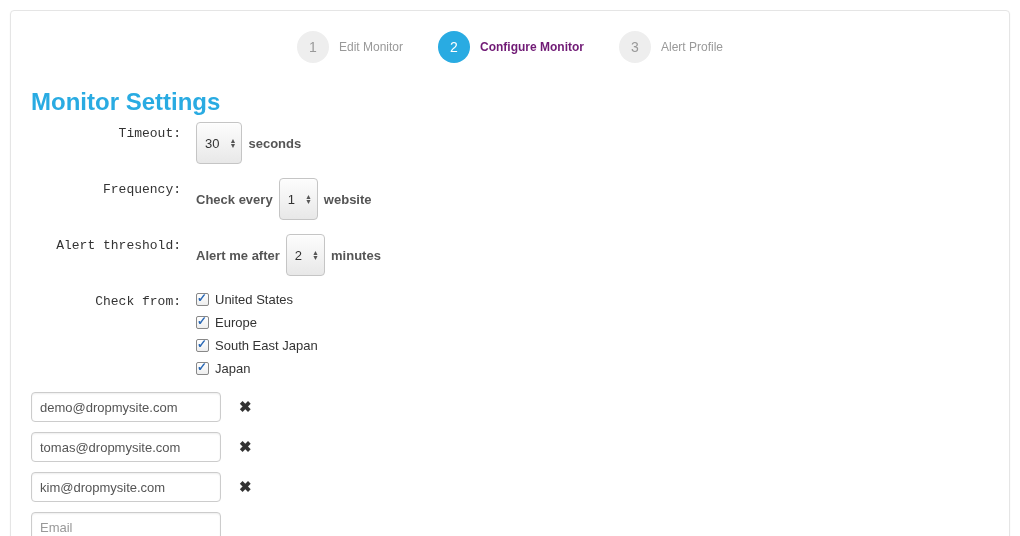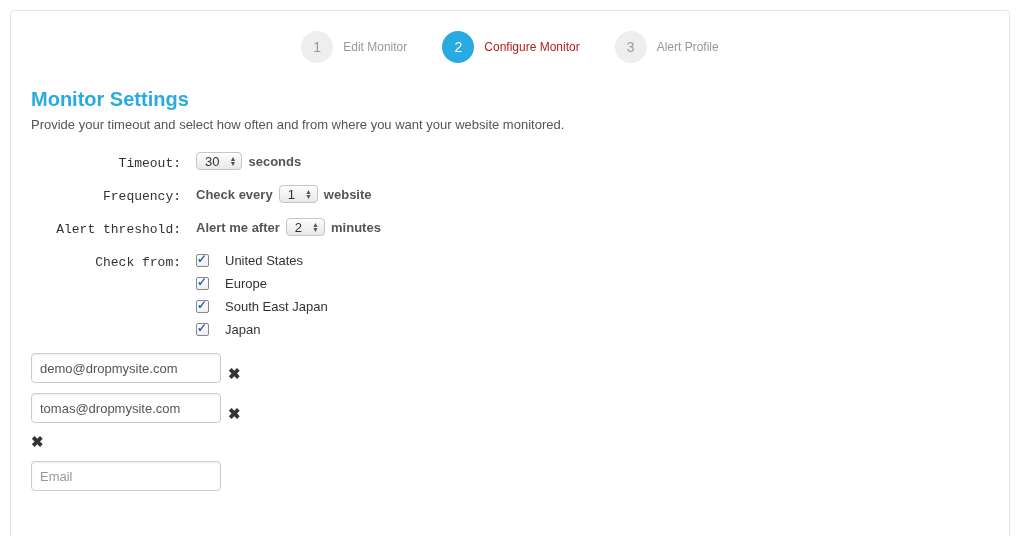--- a/index.html
+++ b/index.html
@@ -42,25 +42,26 @@
     }
     .step-circle.active {
       background: #29abe2;
       color: #fff;
     }
     .step-label {
       color: #999;
       font-size: 12px;
     }
     .step-label.active {
-      color: #b91c1c;
+      color: #701a75;
+      font-weight: bold;
     }
     .section-title {
       color: #29abe2;
-      font-size: 20px;
+      font-size: 24px;
       font-weight: bold;
       margin-bottom: 6px;
     }
     .section-desc {
       color: #555;
       font-size: 13px;
       margin-bottom: 20px;
     }
     .form-row {
       display: flex;
@@ -88,21 +89,21 @@
       gap: 4px;
     }
     .select-wrap {
       position: relative;
       display: inline-flex;
       align-items: center;
       background: linear-gradient(#fdfdfd, #e8e8e8);
       border: 1px solid #c5c5c5;
       border-radius: 4px;
       padding: 3px 22px 3px 8px;
-      height: 18px;
+      height: 42px;
       font-size: 13px;
       cursor: default;
       box-shadow: inset 0 1px 0 rgba(255,255,255,0.6);
     }
     .select-arrows {
       position: absolute;
       right: 5px;
       display: flex;
       flex-direction: column;
       line-height: 5px;
@@ -110,21 +111,21 @@
       color: #555;
     }
     .inline-text {
       color: #555;
       font-size: 13px;
       font-weight: bold;
     }
     .checkbox-row {
       display: flex;
       align-items: center;
-      gap: 16px;
+      gap: 6px;
       font-size: 13px;
       padding: 2px 0;
     }
     .checkbox {
       width: 13px;
       height: 13px;
       border: 1px solid #888;
       border-radius: 2px;
       background: linear-gradient(#fff, #eee);
       position: relative;
@@ -134,22 +135,22 @@
       content: "✓";
       position: absolute;
       top: -3px;
       left: 0px;
       font-size: 12px;
       font-weight: bold;
       color: #2a68b5;
     }
     .email-row {
       display: flex;
-      align-items: flex-end;
-      gap: 7px;
+      align-items: center;
+      gap: 18px;
       margin-bottom: 6px;
     }
     .text-input {
       width: 190px;
       height: 30px;
       border: 1px solid #ccc;
       border-radius: 4px;
       padding: 4px 8px;
       font-size: 13px;
       color: #555;
@@ -179,21 +180,20 @@
       <div class="step-circle active">2</div>
       <div class="step-label active">Configure Monitor</div>
     </div>
     <div class="step">
       <div class="step-circle">3</div>
       <div class="step-label">Alert Profile</div>
     </div>
   </div>
 
   <div class="section-title">Monitor Settings</div>
-  <div class="section-desc">Provide your timeout and select how often and from where you want your website monitored.</div>
 
   <div class="form-row">
     <div class="form-label">Timeout:</div>
     <div class="form-control-group">
       <div class="select-wrap">
         <span>30</span>
         <span class="select-arrows">▲<br>▼</span>
       </div>
       <span class="inline-text">seconds</span>
     </div>
@@ -249,20 +249,21 @@
     <div class="form-control-column">
       <div class="email-row">
         <input type="text" class="text-input" value="demo@dropmysite.com" style="">
         <span class="remove-icon">✖</span>
       </div>
       <div class="email-row">
         <input type="text" class="text-input" value="tomas@dropmysite.com" style="">
         <span class="remove-icon">✖</span>
       </div>
       <div class="email-row">
+        <input type="text" class="text-input" value="kim@dropmysite.com" style="">
         <span class="remove-icon">✖</span>
       </div>
       <div class="email-row">
         <input type="text" class="text-input" placeholder="Email" style="">
       </div>
 
     </div>
   </div>
 
 </div>

